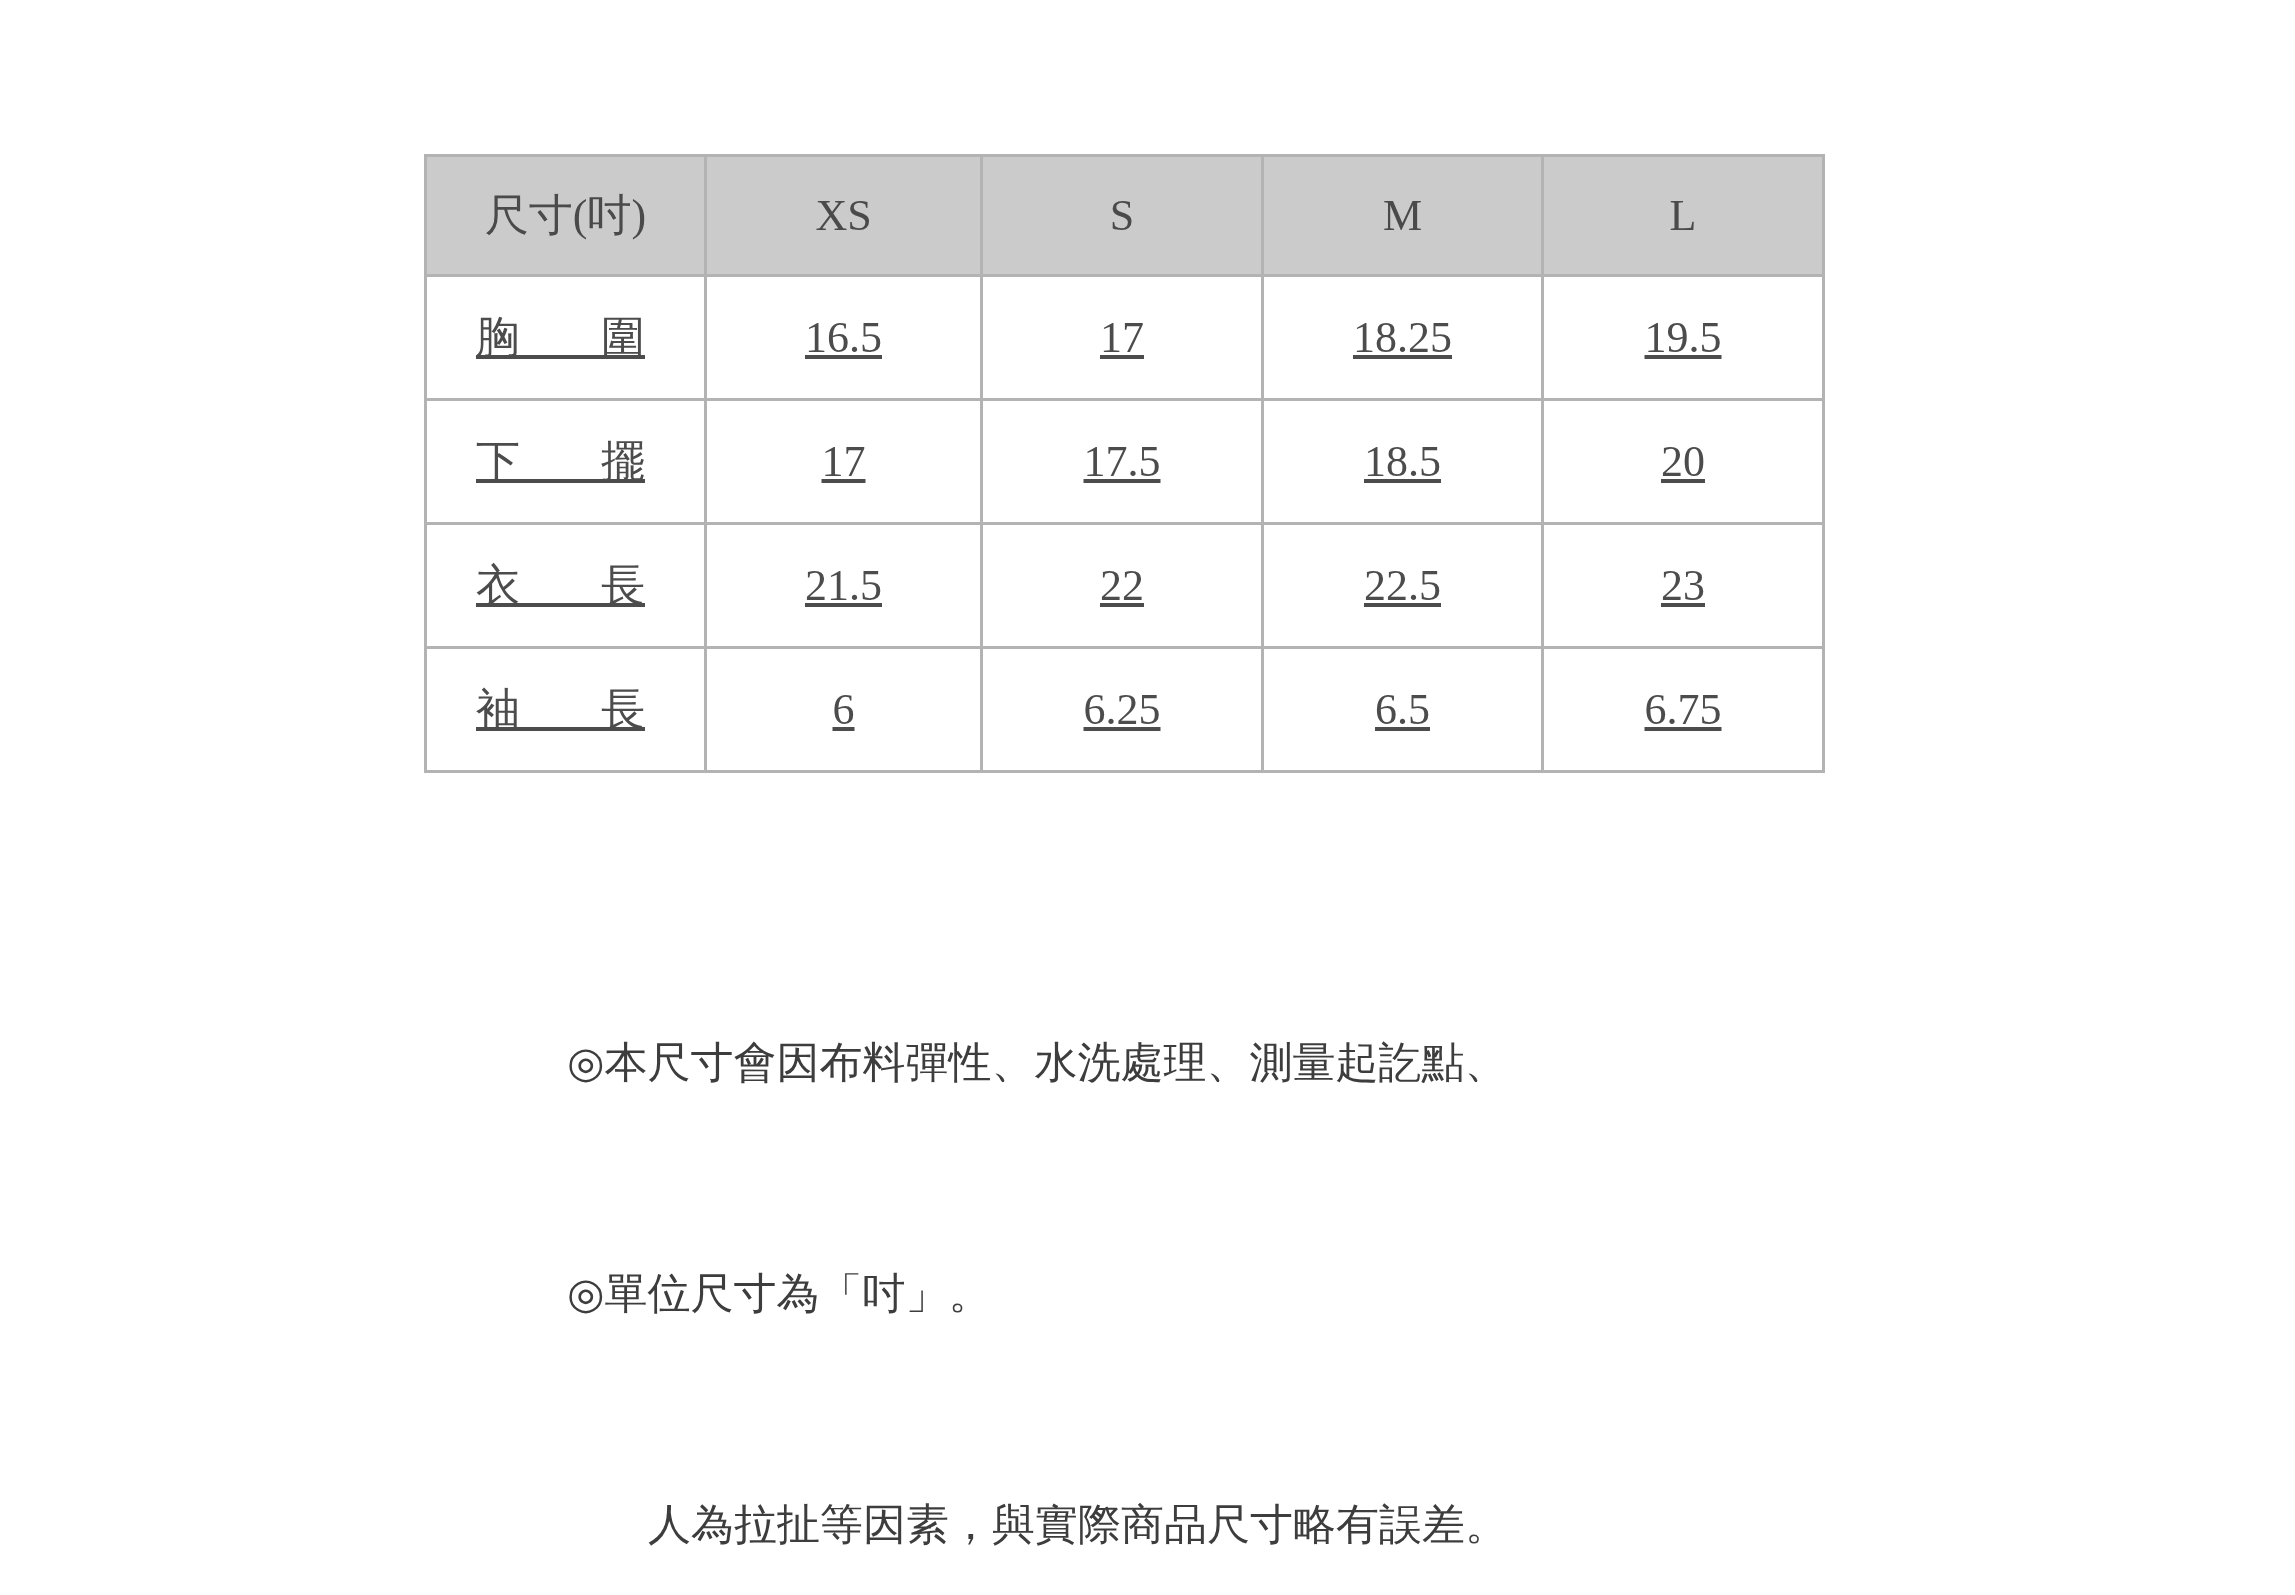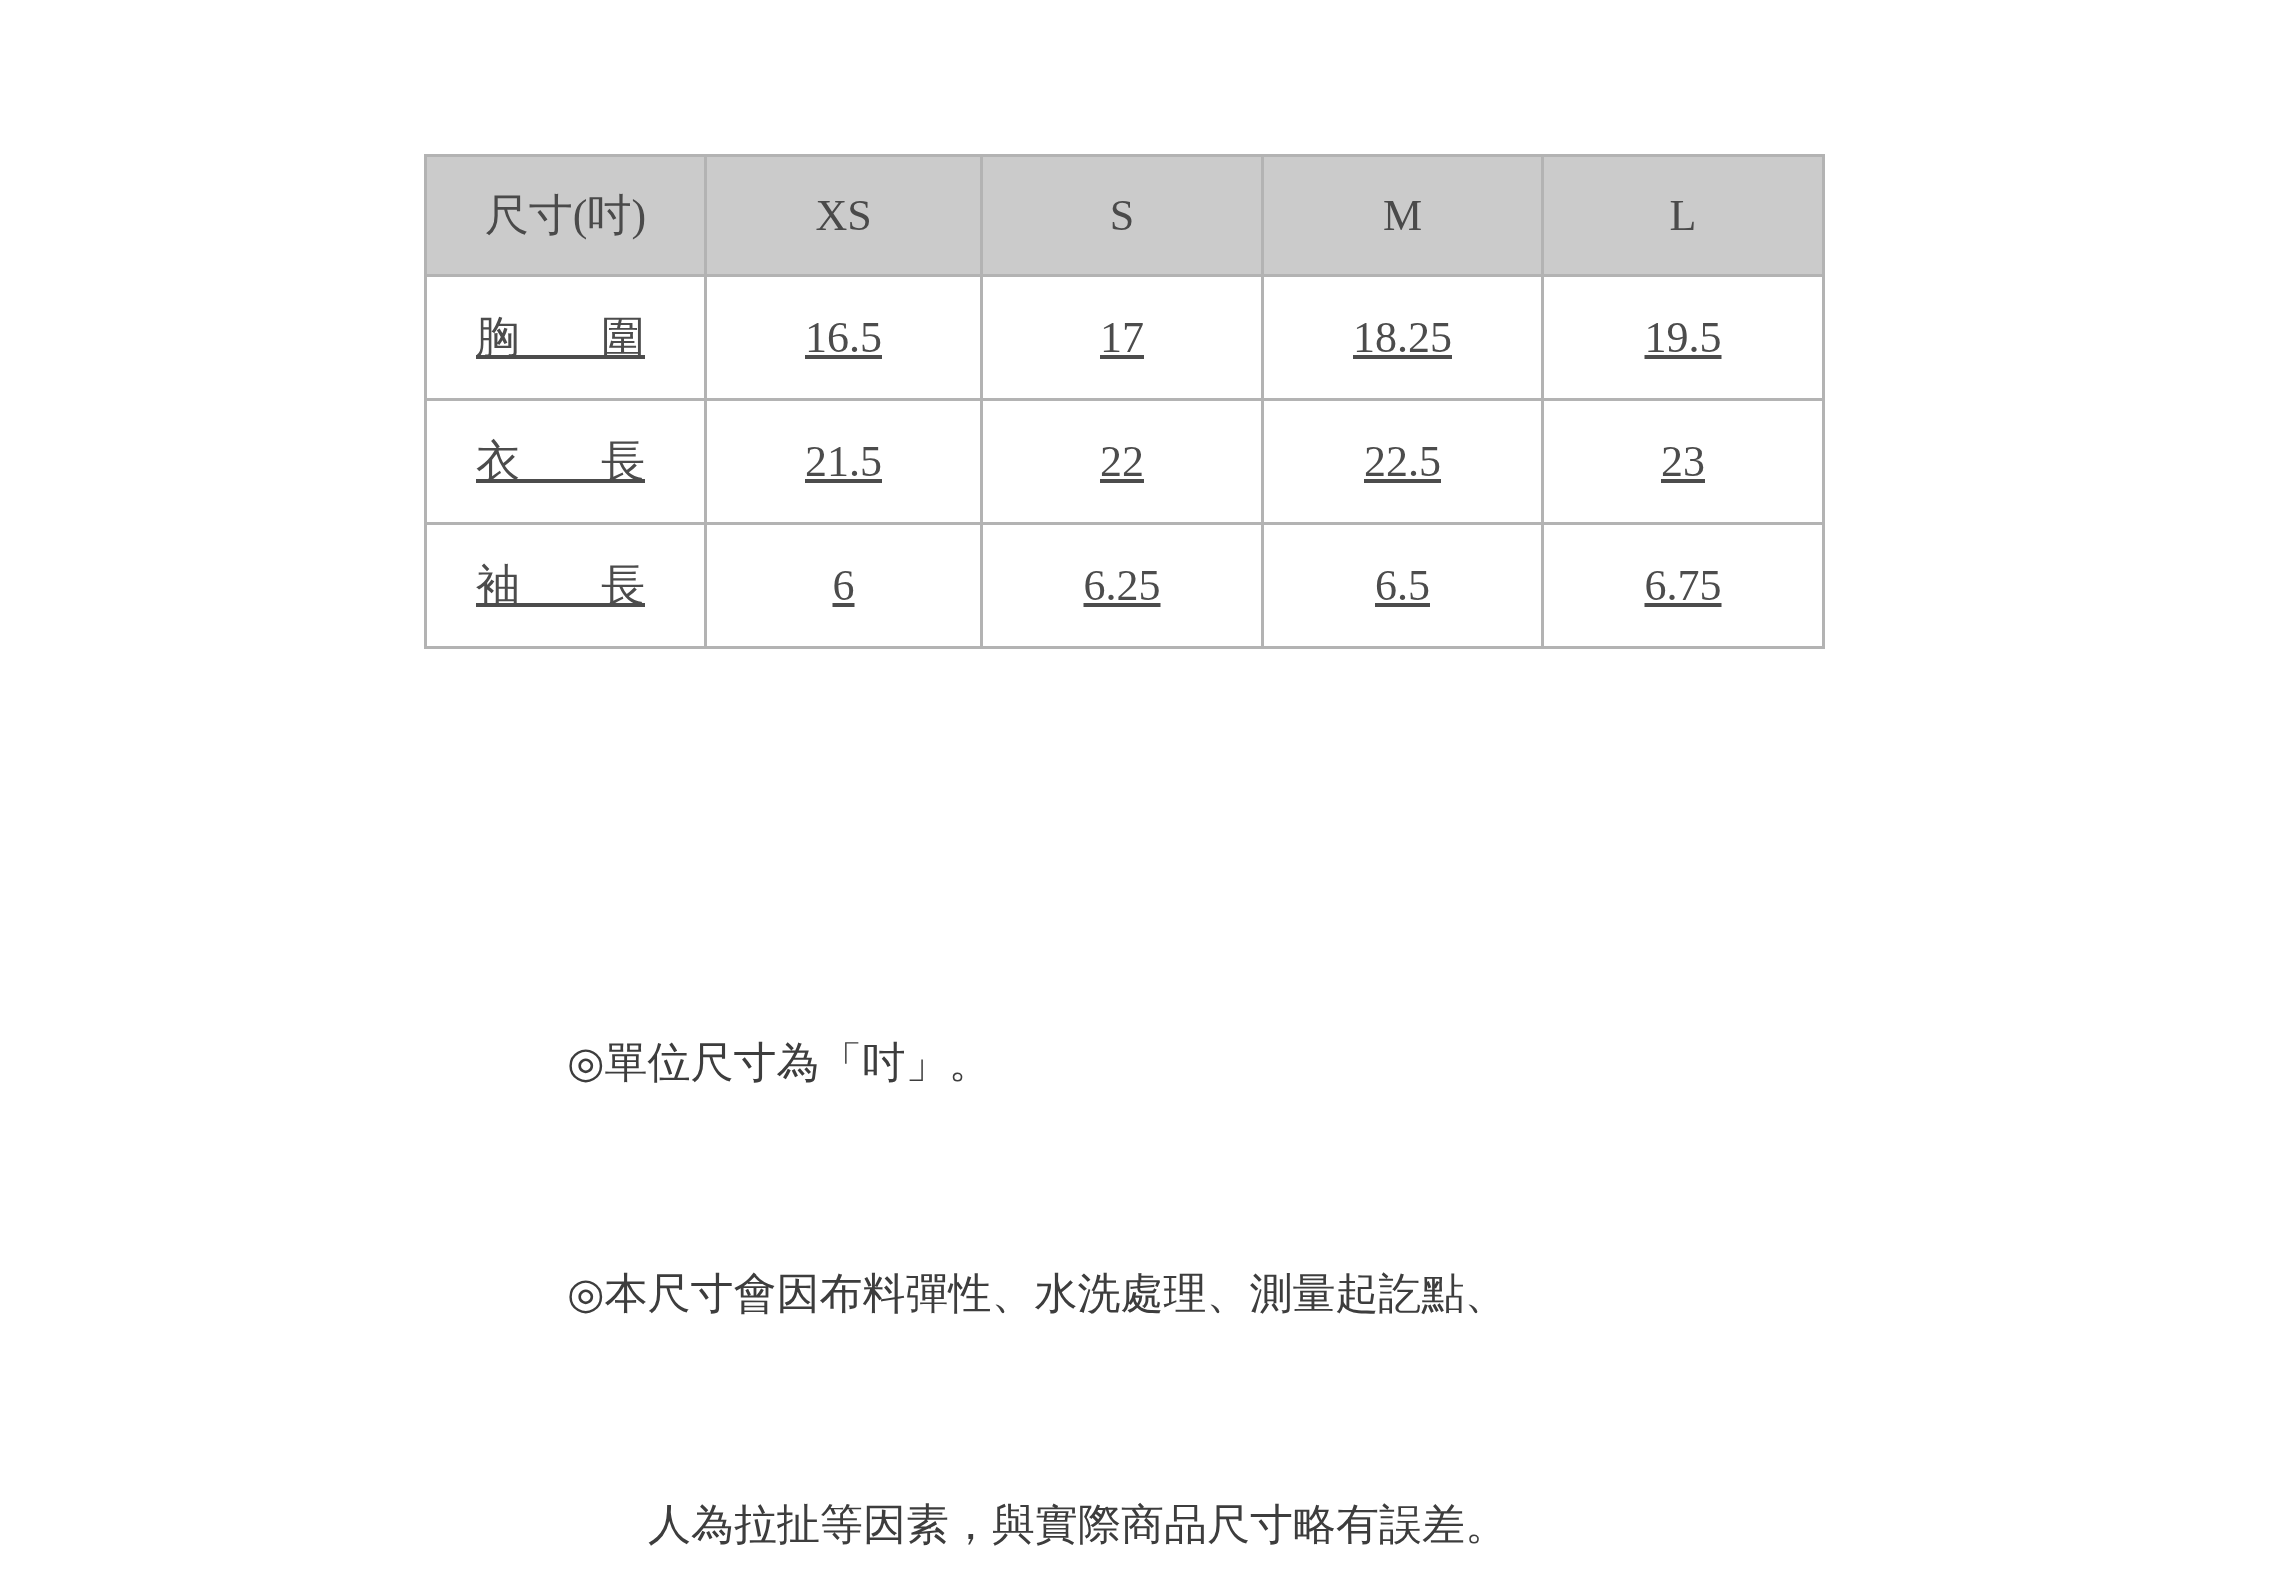--- a/index.html
+++ b/index.html
@@ -94,39 +94,46 @@
     </thead>
     <tbody>
       <tr>
         <td class="row-label">胸圍</td>
         <td>16.5</td>
         <td>17</td>
         <td>18.25</td>
         <td>19.5</td>
       </tr>
       <tr>
+        <td class="row-label">下擺</td>
+        <td>17</td>
+        <td>17.5</td>
+        <td>18.5</td>
+        <td>20</td>
+      </tr>
+      <tr>
         <td class="row-label">衣長</td>
         <td>21.5</td>
         <td>22</td>
         <td>22.5</td>
         <td>23</td>
       </tr>
       <tr>
         <td class="row-label">袖長</td>
         <td>6</td>
         <td>6.25</td>
         <td>6.5</td>
         <td>6.75</td>
       </tr>
     </tbody>
   </table>
 
   <div class="notes">
+    <div class="note-line">◎本尺寸會因布料彈性、水洗處理、測量起訖點、</div>
     <div class="note-line">◎單位尺寸為「吋」。</div>
-    <div class="note-line">◎本尺寸會因布料彈性、水洗處理、測量起訖點、</div>
     <div class="note-line note-indent">人為拉扯等因素，與實際商品尺寸略有誤差。</div>
   </div>
 
   <div class="info">
     
     
     
   </div>
 
 </div>

